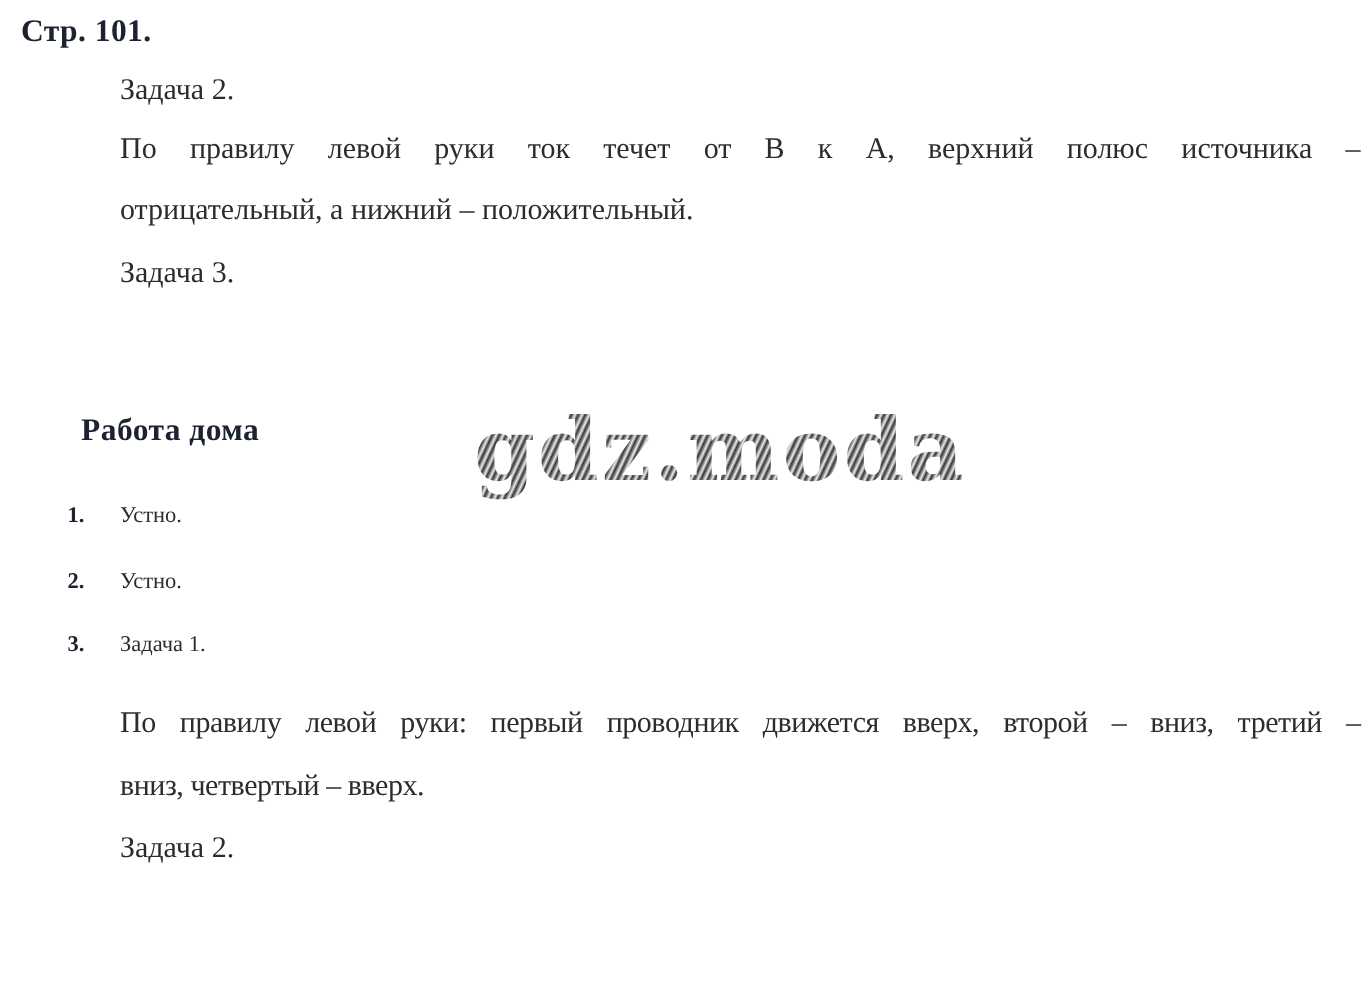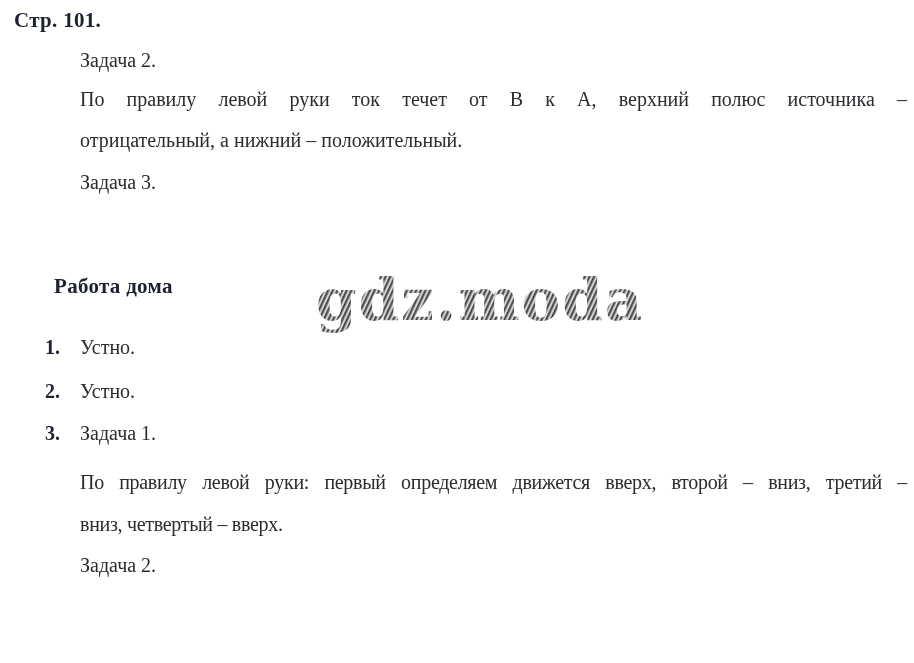--- a/index.html
+++ b/index.html
@@ -49,21 +49,21 @@
     font-family: "DejaVu Serif", serif;
     font-weight: bold;
     font-size: 58px;
     letter-spacing: 2px;
     color: transparent;
     background: repeating-linear-gradient(115deg, #2f2f2f 0px, #8a8a8a 1.4px, #ececec 2.6px, #4a4a4a 4.2px);
     -webkit-background-clip: text;
     background-clip: text;
     text-shadow: none;
   }
-  .hw-list-item { position: absolute; left: 45px; font-size: 20px; }
+  .hw-list-item { position: absolute; left: 45px; font-size: 15px; }
   .hw-item-1 { top: 336px; }
   .hw-item-2 { top: 380px; }
   .hw-item-3 { top: 422px; }
   .hw-list-item .num {
     display: inline-block;
     width: 35px;
     font-weight: bold;
     color: #1d2230;
   }
   .hw-list-item .item-text { color: #2b2b30; }
@@ -97,20 +97,20 @@
   </div>
 
   <div class="hw-list-item hw-item-2">
     <span class="num">2.</span><span class="item-text">Устно.</span>
   </div>
 
   <div class="hw-list-item hw-item-3">
     <span class="num">3.</span><span class="item-text">Задача 1.</span>
   </div>
 
-  <div class="txt jline hw-p3-l1">По правилу левой руки: первый определяем движется вверх, второй – вниз, третий –</div>
+  <div class="txt jline hw-p3-l1">По правилу левой руки: первый проводник движется вверх, второй – вниз, третий –</div>
 
   <div class="txt hw-p3-l2">вниз, четвертый – вверх.</div>
 
   <div class="txt hw-task2-label">Задача 2.</div>
 
 
 </div>
 
 </body></html>

